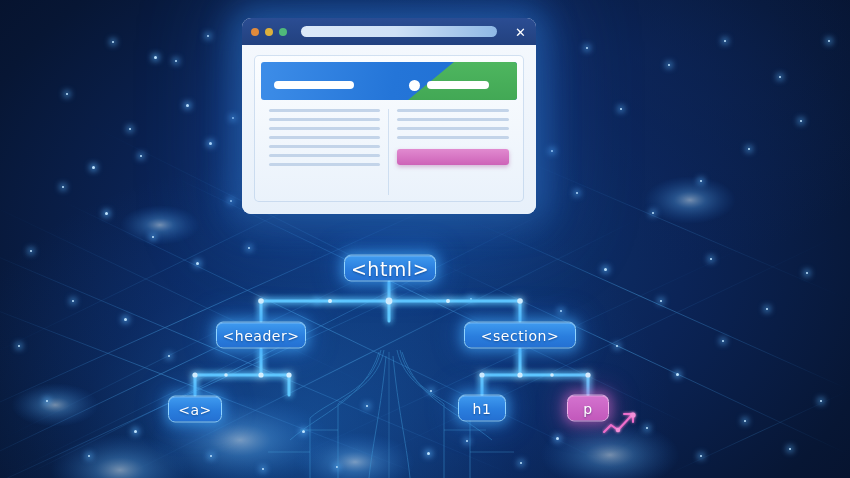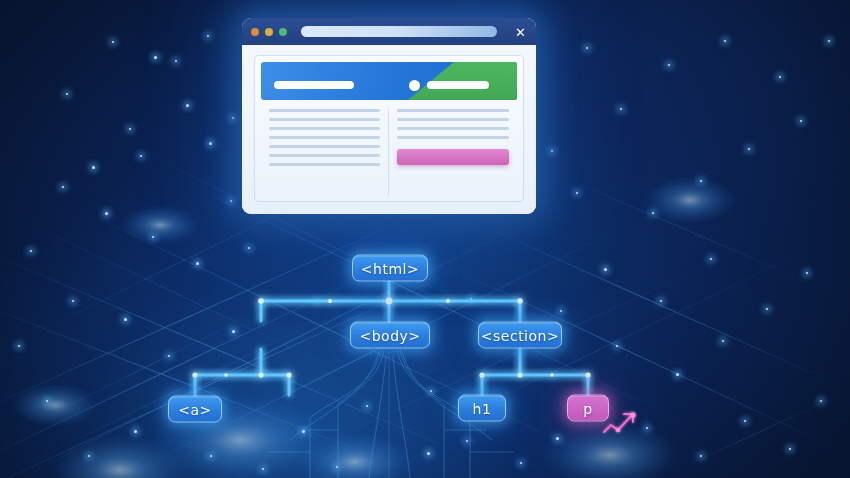--- a/index.html
+++ b/index.html
@@ -200,24 +200,24 @@
       inset 0 1px 0 rgba(255,255,255,.28);
   }
   .node.magenta {
     background: linear-gradient(180deg, #d473cf 0%, #c258bb 100%);
     border: 1.5px solid #f0b2ea;
     box-shadow:
       0 0 12px 3px rgba(215,110,205,.50),
       0 0 24px 8px rgba(180,70,170,.26),
       inset 0 1px 0 rgba(255,255,255,.28);
   }
-  .n-html   { left: 390px; top: 268px; width: 76px;  height: 27px; font-size: 14px; }
+  .n-html   { left: 390px; top: 268px; width: 92px;  height: 27px; font-size: 19px; }
   .n-header { left: 261px; top: 335px; width: 90px;  height: 27px; font-size: 14px; }
   .n-body   { left: 390px; top: 335px; width: 80px;  height: 27px; font-size: 14px; }
-  .n-section{ left: 520px; top: 335px; width: 84px;  height: 27px; font-size: 14px; }
+  .n-section{ left: 520px; top: 335px; width: 112px;  height: 27px; font-size: 14px; }
   .n-a      { left: 195px; top: 409px; width: 54px;  height: 27px; font-size: 14px; }
   .n-nav    { left: 289px; top: 408px; width: 64px;  height: 27px; font-size: 14px; }
   .n-h1     { left: 482px; top: 408px; width: 48px;  height: 27px; font-size: 14px; }
   .n-p      { left: 588px; top: 408px; width: 42px;  height: 27px; font-size: 14px; }
 
   .cursor {
     position: absolute;
     left: 602px;
     top: 406px;
     width: 42px;
@@ -470,21 +470,21 @@
       <circle cx="520" cy="375" r="2.6"></circle>
       <circle cx="330" cy="301" r="2"></circle>
       <circle cx="448" cy="301" r="2"></circle>
       <circle cx="226" cy="375" r="1.8"></circle>
       <circle cx="552" cy="375" r="1.8"></circle>
     </g>
   </svg>
 
   <div class="node blue n-html">&lt;html&gt;</div>
 
-  <div class="node blue n-body">&lt;body&gt;</div>
+  <div class="node blue n-header">&lt;header&gt;</div>
   <div class="node blue n-section">&lt;section&gt;</div>
 
   <div class="node blue n-a">&lt;a&gt;</div>
   <div class="node blue n-h1">h1</div>
   <div class="node magenta n-p">p</div>
 
   <svg class="cursor" width="42" height="36" viewBox="0 0 42 36">
     <defs>
       <filter id="curGlow" x="-50%" y="-50%" width="200%" height="200%">
         <feGaussianBlur stdDeviation="1.6" result="b"></feGaussianBlur>

